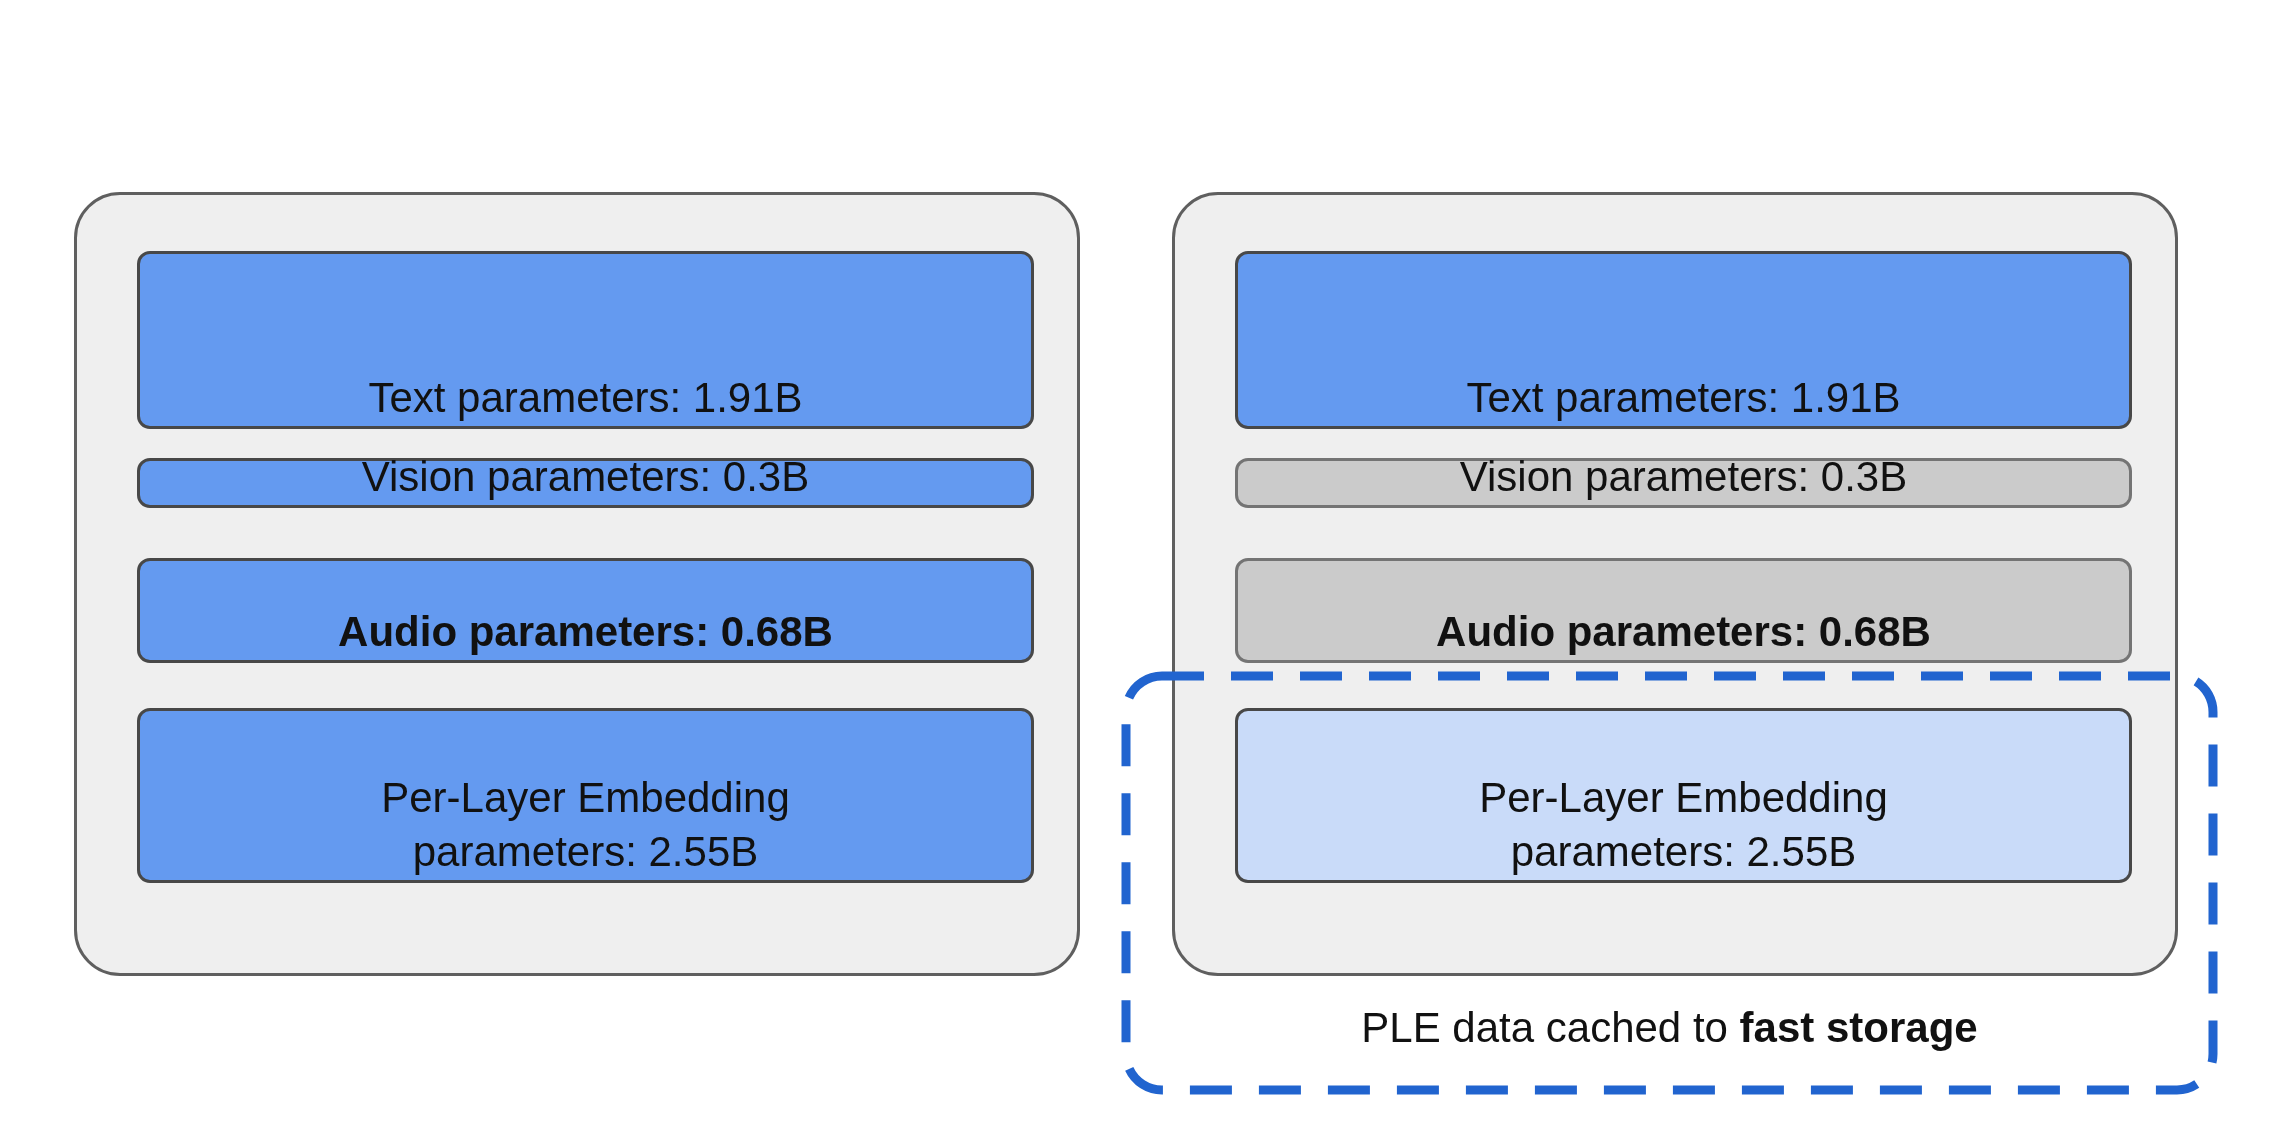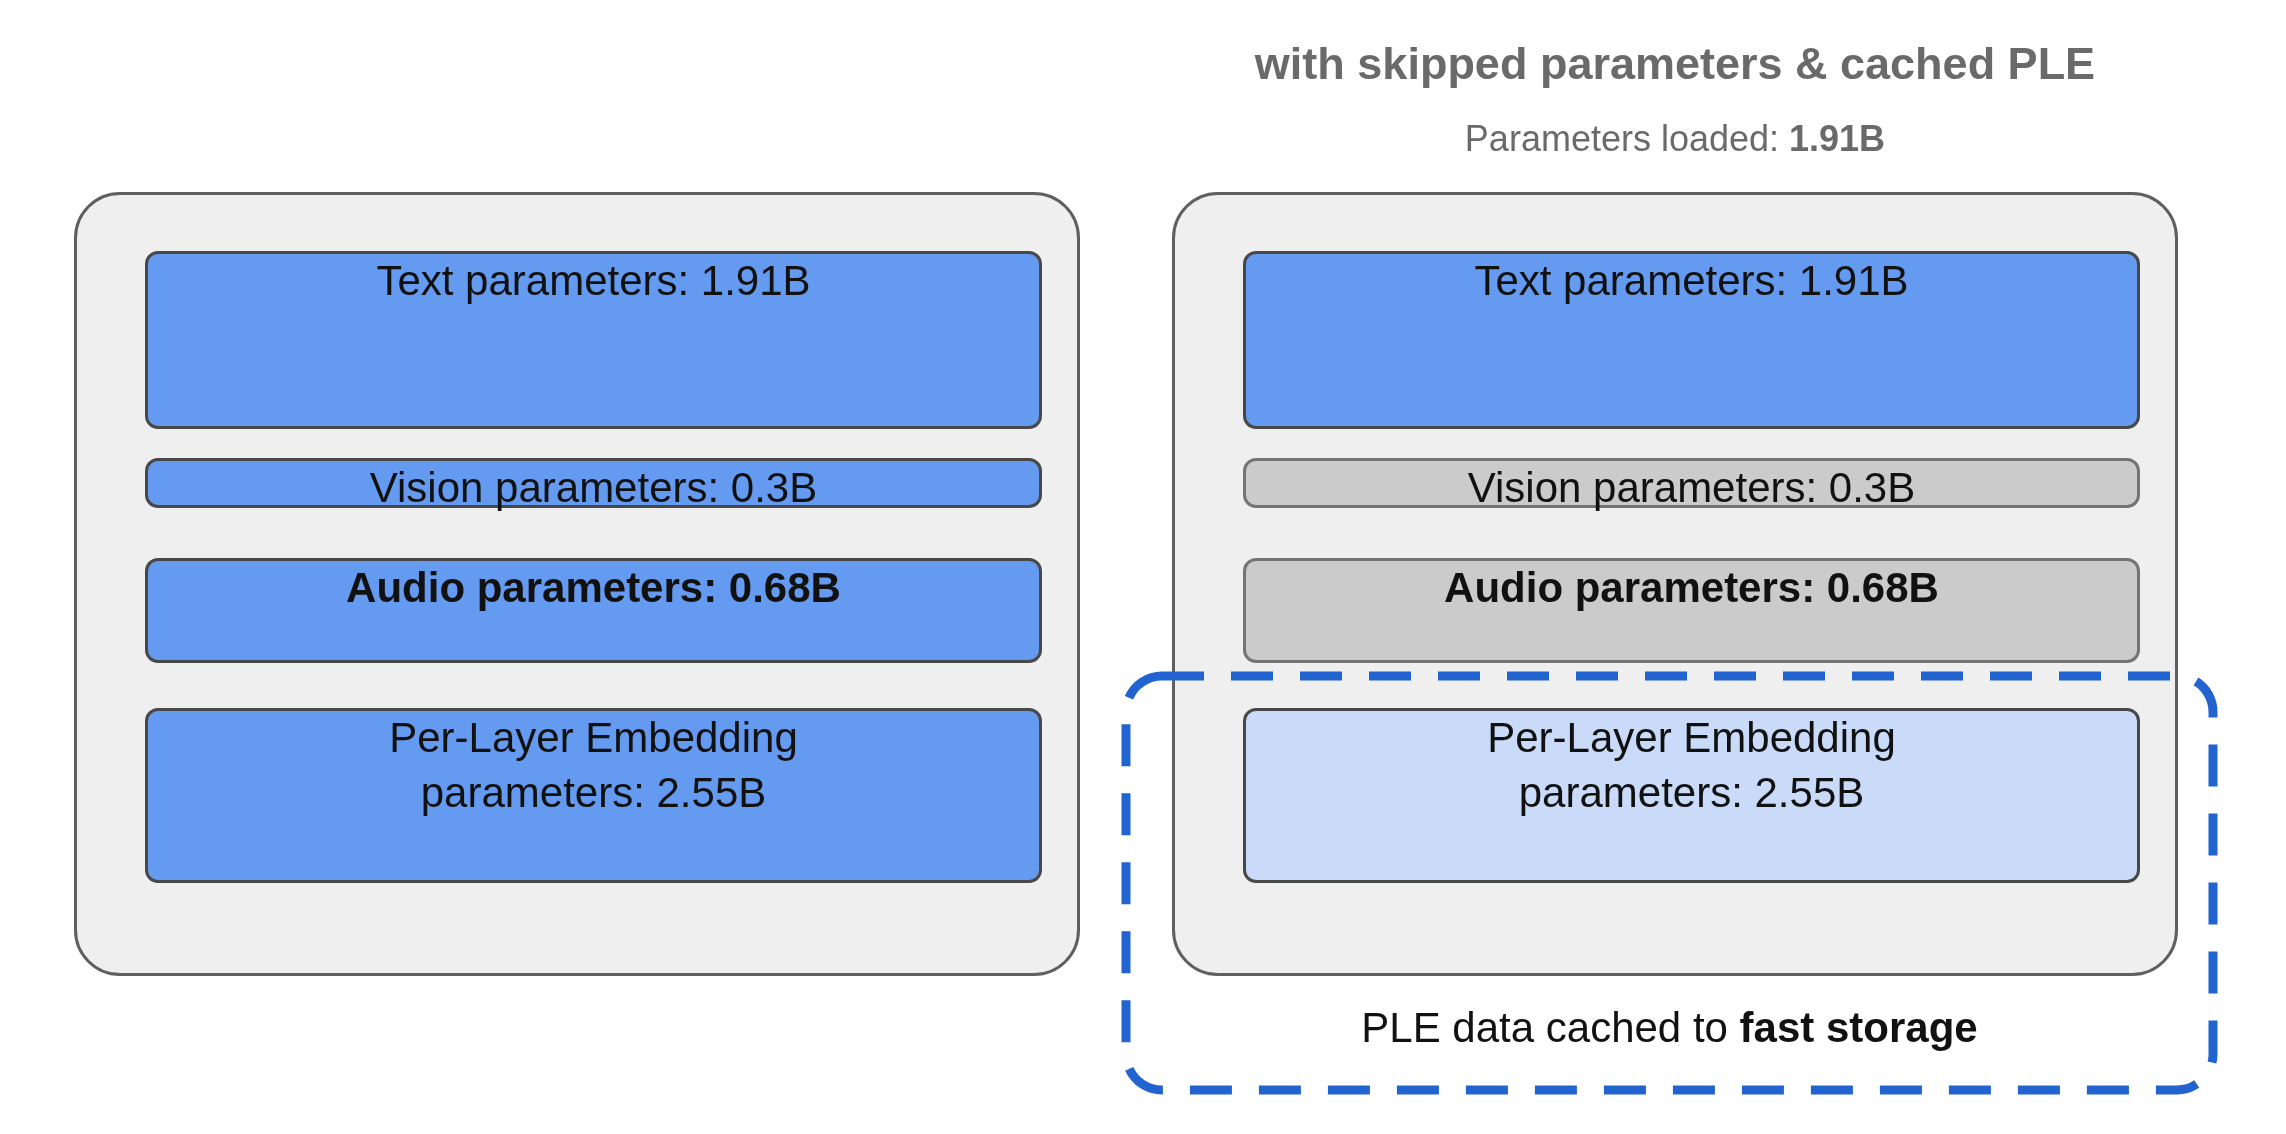--- a/index.html
+++ b/index.html
@@ -44,23 +44,23 @@
     position: absolute; top: 192px;
     width: 1006px; height: 784px;
     background: var(--container-fill);
     border: 3px solid var(--container-border);
     border-radius: 46px;
   }
   .container.left  { left: 74px; }
   .container.right { left: 1172px; }
 
   .pbox {
-    position: absolute; left: 68px; width: 897px;
+    position: absolute; left: 60px; width: 897px;
     display: flex; flex-direction: column;
-    align-items: center; justify-content: flex-start;
+    align-items: center; justify-content: flex-end;
     text-align: center;
     font-size: 42px; line-height: 1.3;
     color: var(--text-black);
     border-radius: 13px;
   }
   .pbox.blue      { background: var(--box-blue);      border: 3px solid var(--box-blue-border); }
   .pbox.gray      { background: var(--box-gray);      border: 3px solid var(--box-gray-border); }
   .pbox.lightblue { background: var(--box-lightblue); border: 3px solid var(--box-blue-border); }
 
   .row-text   { top: 56px;  height: 178px; }
@@ -105,23 +105,21 @@
       </div>
     <div class="pbox blue row-audio">
         <span>Audio parameters: 0.68B</span>
       </div>
     <div class="pbox blue row-ple">
         <span>Per-Layer Embedding</span>
         <span>parameters: 2.55B</span>
       </div>
   </div>
 
-  <div class="panel-title" style="left:1172px; width:1006px;">with skipped parameters &amp; cached PLE</div>
 
-  <div class="panel-subtitle" style="left:1172px; width:1006px;"><span>Parameters loaded: </span><span class="val-bold">1.91B</span></div>
 
   <div class="container right">
     <div class="pbox blue row-text">
         <span>Text parameters: 1.91B</span>
       </div>
     <div class="pbox gray row-vision">
         <span>Vision parameters: 0.3B</span>
       </div>
     <div class="pbox gray row-audio">
         <span>Audio parameters: 0.68B</span>

